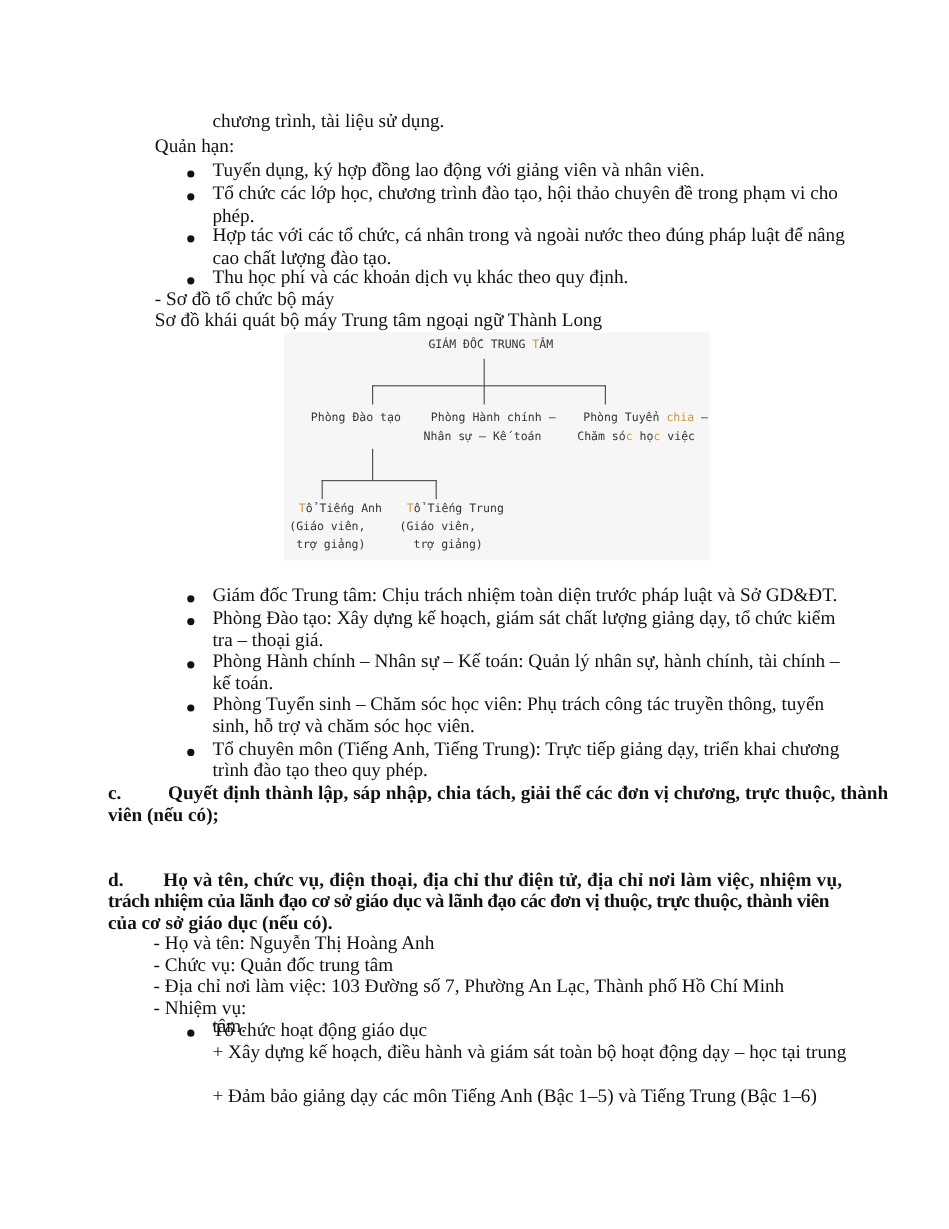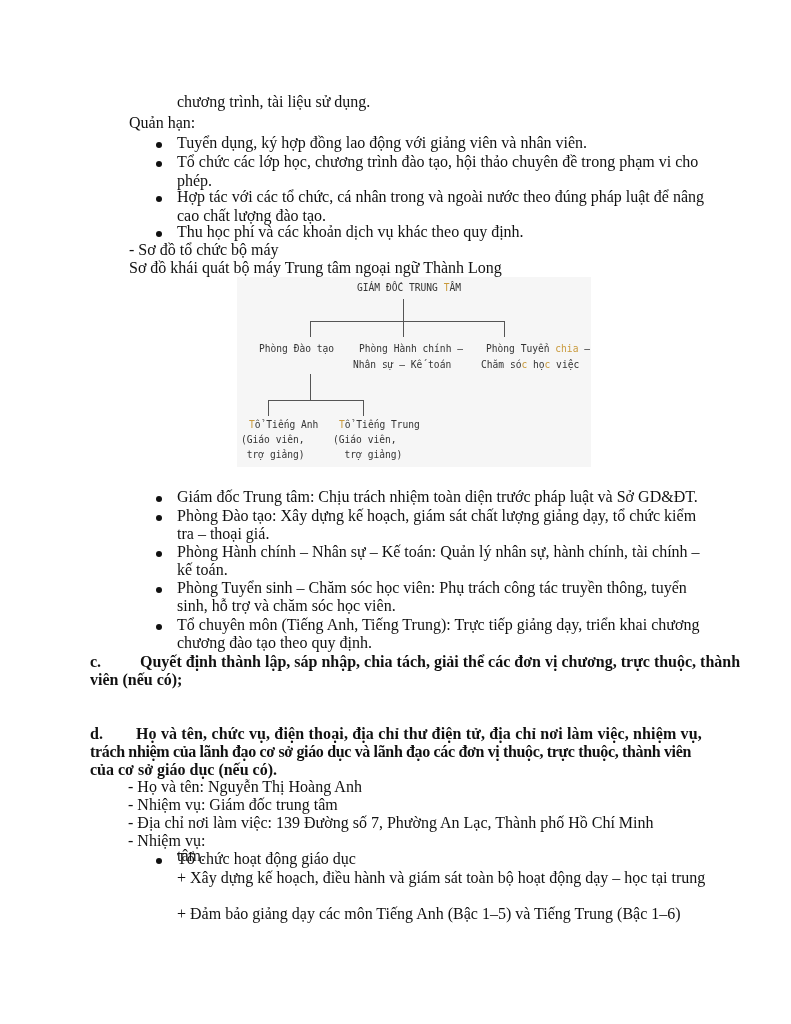--- a/index.html
+++ b/index.html
@@ -88,33 +88,33 @@
 <div class="bullet" style="left:156px;top:551px"></div>
 <div class="line" style="left:177px;top:542px">Phòng Hành chính – Nhân sự – Kế toán: Quản lý nhân sự, hành chính, tài chính –</div>
 <div class="line" style="left:177px;top:560px">kế toán.</div>
 
 <div class="bullet" style="left:156px;top:587px"></div>
 <div class="line" style="left:177px;top:578px">Phòng Tuyển sinh – Chăm sóc học viên: Phụ trách công tác truyền thông, tuyển</div>
 <div class="line" style="left:177px;top:596px">sinh, hỗ trợ và chăm sóc học viên.</div>
 
 <div class="bullet" style="left:156px;top:624px"></div>
 <div class="line" style="left:177px;top:615px">Tổ chuyên môn (Tiếng Anh, Tiếng Trung): Trực tiếp giảng dạy, triển khai chương</div>
-<div class="line" style="left:177px;top:633px">chương đào tạo theo quy định.</div>
+<div class="line" style="left:177px;top:633px">trình đào tạo theo quy phép.</div>
 
 <div class="line bold" style="left:90px;top:652px">c.</div>
 <div class="line bold" style="left:140px;top:652px">Quyết định thành lập, sáp nhập, chia tách, giải thể các đơn vị chương, trực thuộc, thành</div>
 <div class="line bold" style="left:90px;top:670px">viên (nếu có);</div>
 
 <div class="line bold" style="left:90px;top:724px">d.</div>
 <div class="line bold" style="left:136px;top:724px;letter-spacing:0.15px">Họ và tên, chức vụ, điện thoại, địa chỉ thư điện tử, địa chỉ nơi làm việc, nhiệm vụ,</div>
 <div class="line bold" style="left:90px;top:742px;letter-spacing:-0.35px">trách nhiệm của lãnh đạo cơ sở giáo dục và lãnh đạo các đơn vị thuộc, trực thuộc, thành viên</div>
 <div class="line bold" style="left:90px;top:760px">của cơ sở giáo dục (nếu có).</div>
 
 <div class="line" style="left:128px;top:777px">- Họ và tên: Nguyễn Thị Hoàng Anh</div>
-<div class="line" style="left:128px;top:795px">- Nhiệm vụ: Giám đốc trung tâm</div>
-<div class="line" style="left:128px;top:813px">- Địa chỉ nơi làm việc: 139 Đường số 7, Phường An Lạc, Thành phố Hồ Chí Minh</div>
+<div class="line" style="left:128px;top:795px">- Chức vụ: Quản đốc trung tâm</div>
+<div class="line" style="left:128px;top:813px">- Địa chỉ nơi làm việc: 103 Đường số 7, Phường An Lạc, Thành phố Hồ Chí Minh</div>
 <div class="line" style="left:128px;top:831px">- Nhiệm vụ:</div>
 
 <div class="bullet" style="left:156px;top:858px"></div>
 <div class="line" style="left:177px;top:849px">Tổ chức hoạt động giáo dục</div>
 <div class="line" style="left:177px;top:868px">+ Xây dựng kế hoạch, điều hành và giám sát toàn bộ hoạt động dạy – học tại trung</div>
 <div class="line" style="left:177px;top:846px">tâm.</div>
 <div class="line" style="left:177px;top:904px">+ Đảm bảo giảng dạy các môn Tiếng Anh (Bậc 1–5) và Tiếng Trung (Bậc 1–6)</div>
 
 </body></html>

